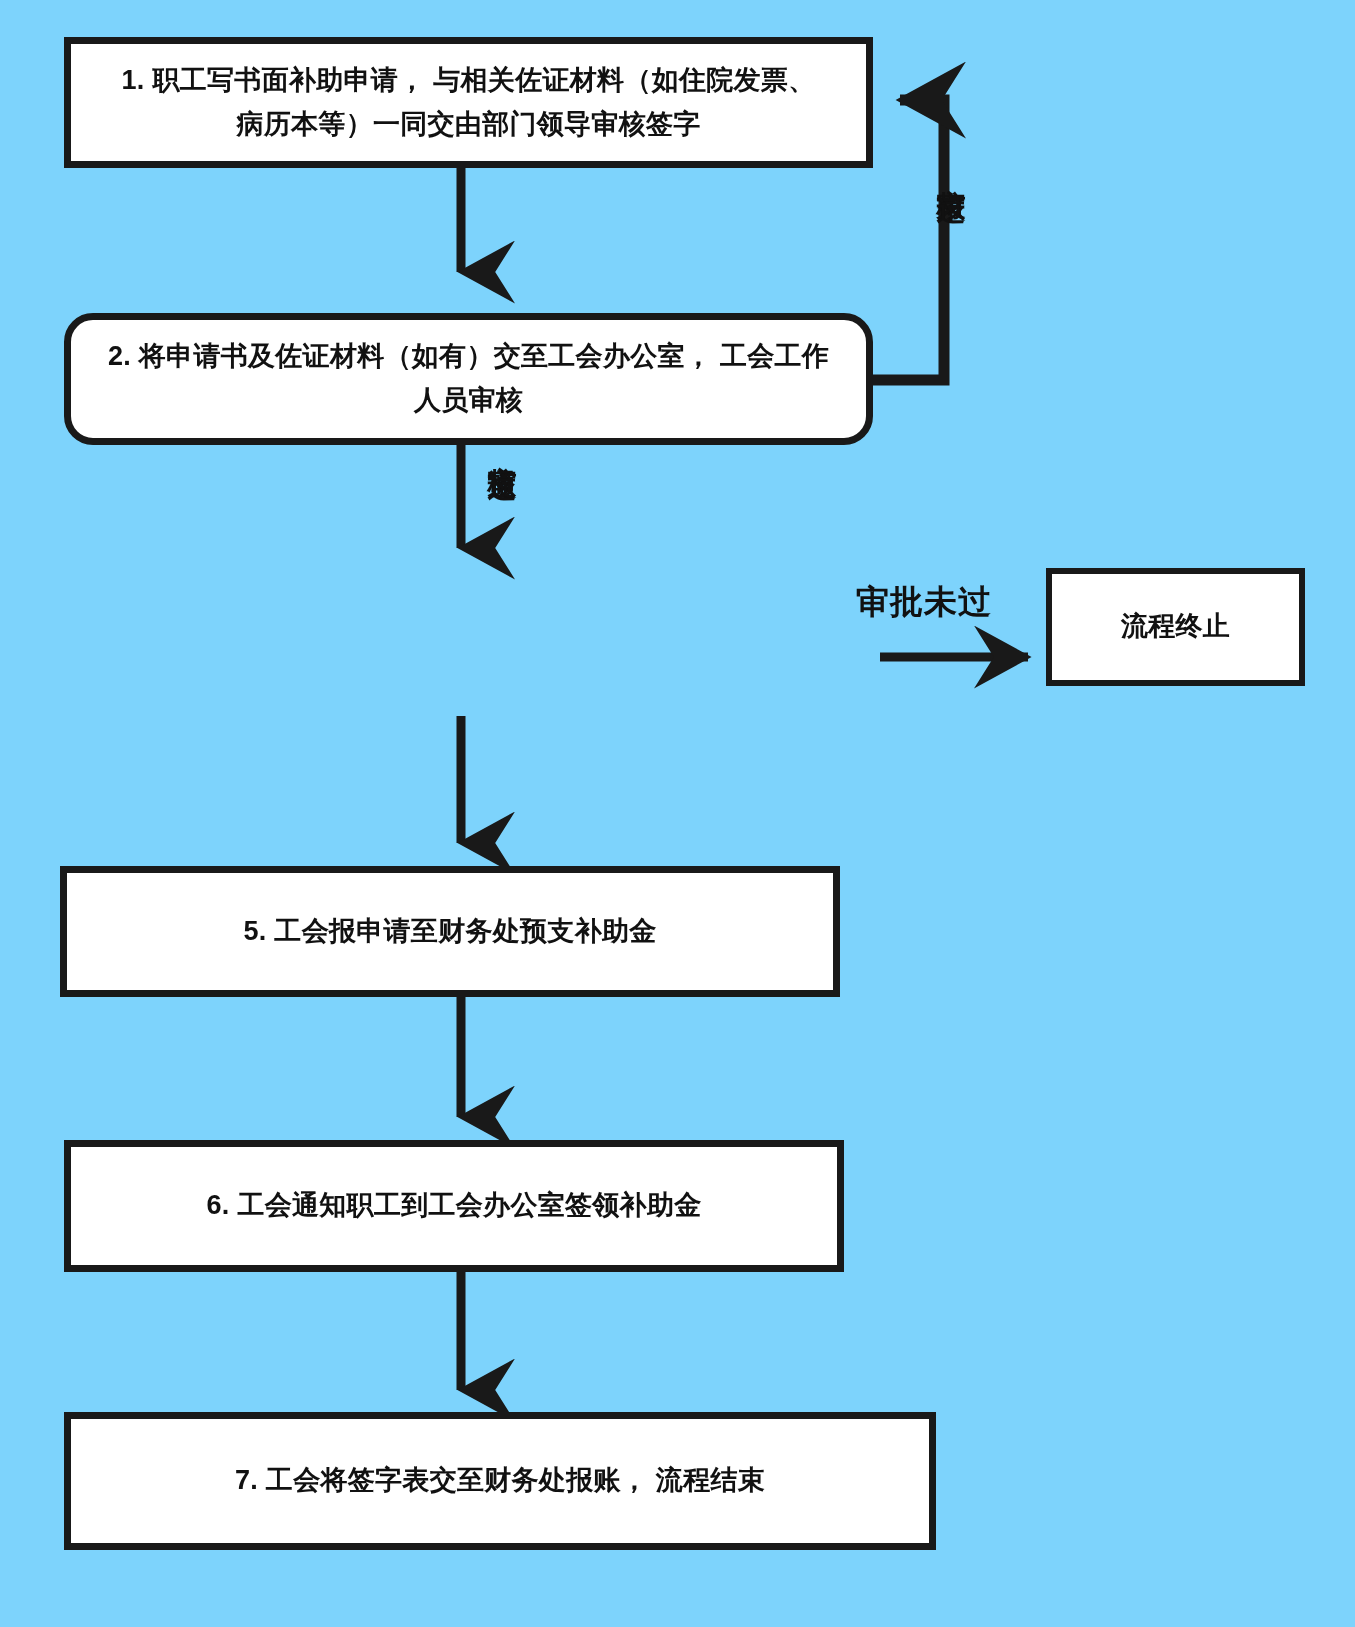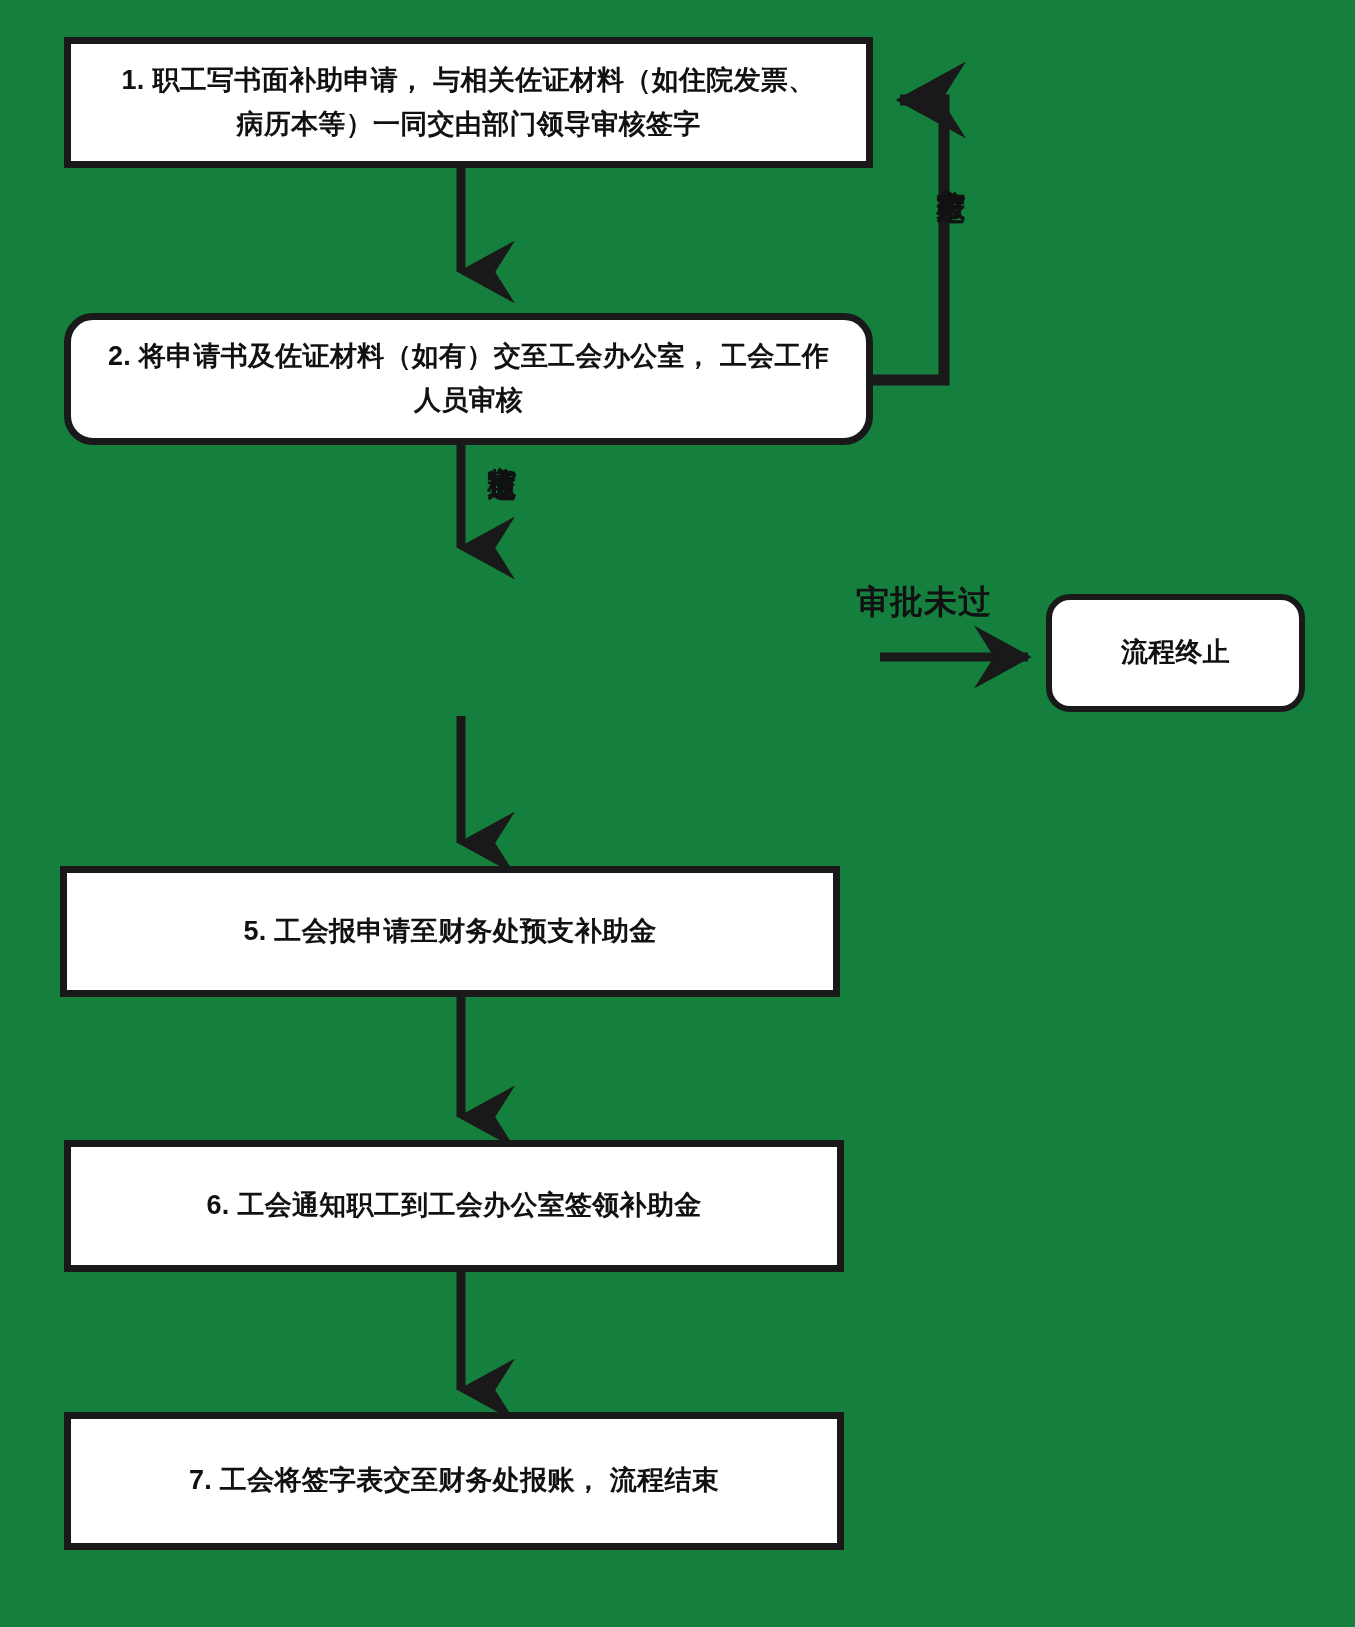--- a/index.html
+++ b/index.html
@@ -7,21 +7,21 @@
     padding: 0;
     background: #ffffff;
   }
   body {
     font-family: "Liberation Sans", "DejaVu Sans", sans-serif;
   }
   #canvas {
     position: relative;
     width: 1355px;
     height: 1627px;
-    background: #15803d;
+    background: #7dd3fc;
     overflow: hidden;
   }
   .node {
     position: absolute;
     box-sizing: border-box;
     border: 7px solid #191919;
     background: #ffffff;
     display: flex;
     align-items: center;
     justify-content: center;
@@ -114,33 +114,33 @@
     <div class="node-text">1. 职工写书面补助申请， 与相关佐证材料（如住院发票、
 病历本等）一同交由部门领导审核签字</div>
   </div>
 
   <div class="node" style="left:64px; top:313px; width:809px; height:132px;border-radius:29px;">
     <div class="node-text">2. 将申请书及佐证材料（如有）交至工会办公室， 工会工作
 人员审核</div>
   </div>
 
 
-  <div class="node" style="left:1046px; top:594px; width:259px; height:118px; border-width:6px;border-radius:24px;">
+  <div class="node" style="left:1046px; top:568px; width:259px; height:118px; border-width:6px;">
     <div class="node-text">流程终止</div>
   </div>
 
   <div class="node" style="left:60px; top:866px; width:780px; height:131px;">
     <div class="node-text">5. 工会报申请至财务处预支补助金</div>
   </div>
 
   <div class="node" style="left:64px; top:1140px; width:780px; height:132px;">
     <div class="node-text">6. 工会通知职工到工会办公室签领补助金</div>
   </div>
 
-  <div class="node" style="left:64px; top:1412px; width:780px; height:138px;">
+  <div class="node" style="left:64px; top:1412px; width:872px; height:138px;">
     <div class="node-text">7. 工会将签字表交至财务处报账， 流程结束</div>
   </div>
 
   <div class="edge-label-vert" style="left:936px; top:165px;">审核未过</div>
 
   <div class="edge-label-vert" style="left:487px; top:442px;">审核通过</div>
 
   <div class="edge-label-horiz" style="left:856px; top:580px;">审批未过</div>
 
 </div>

